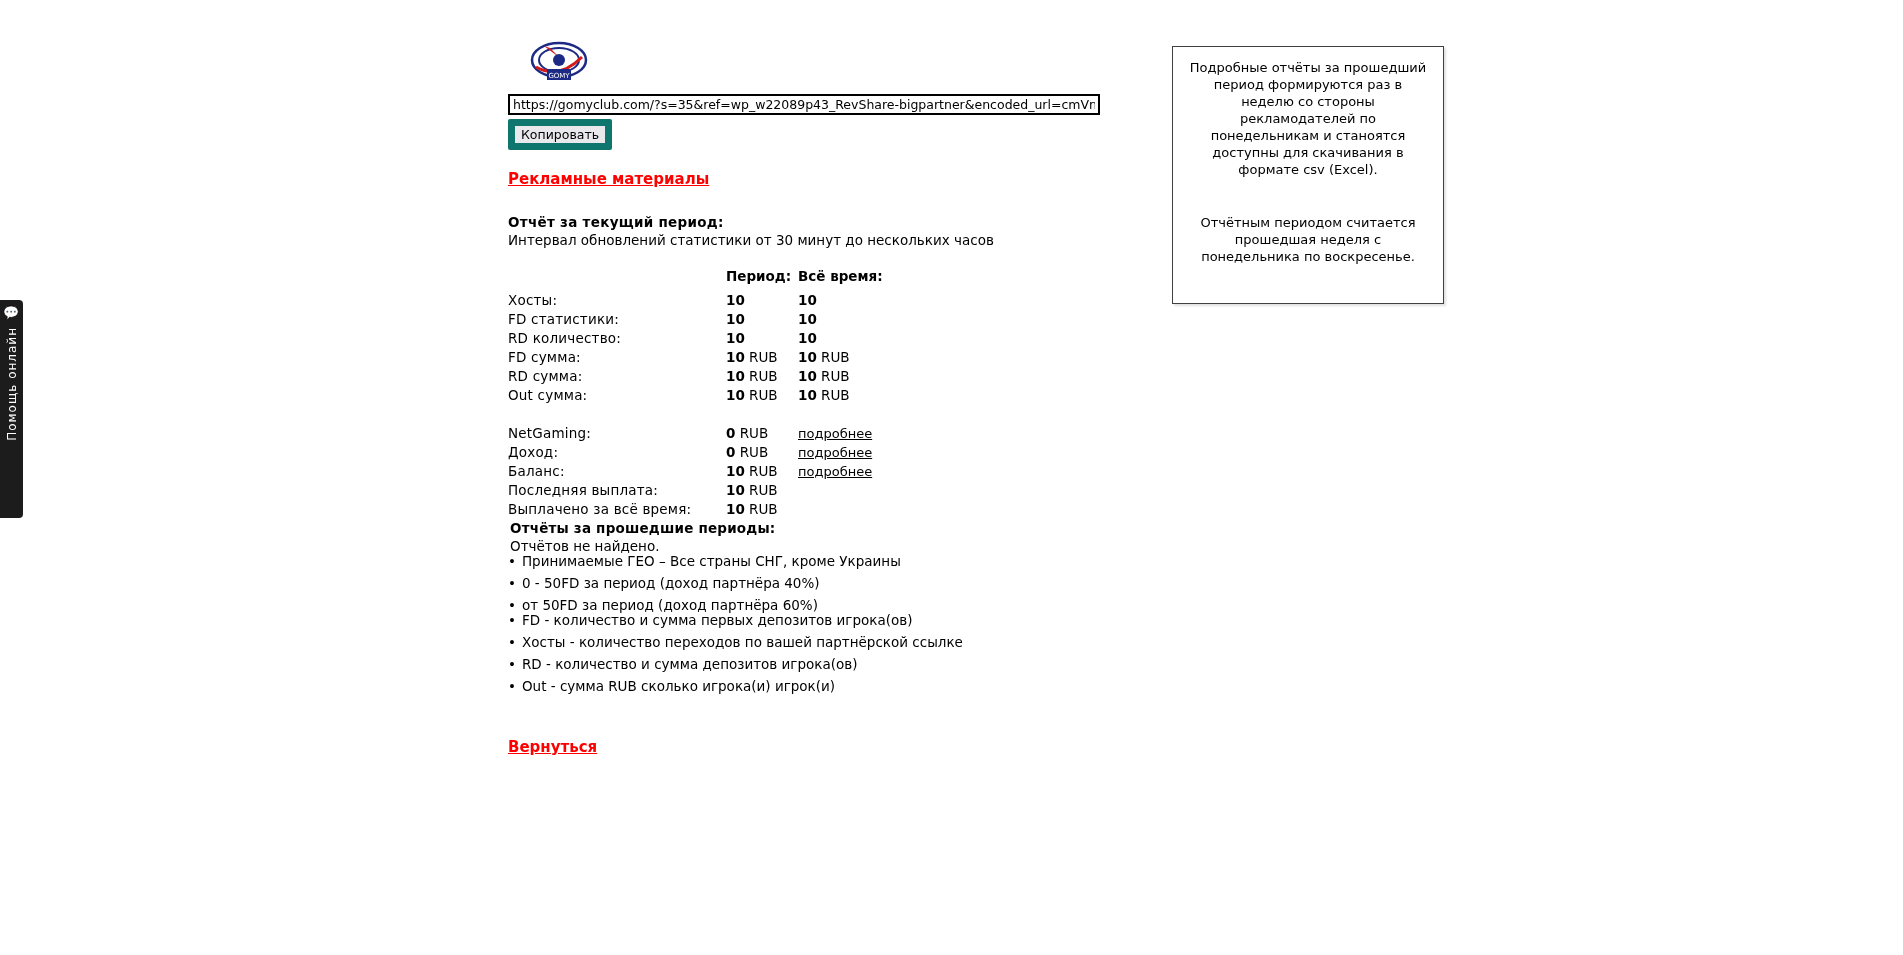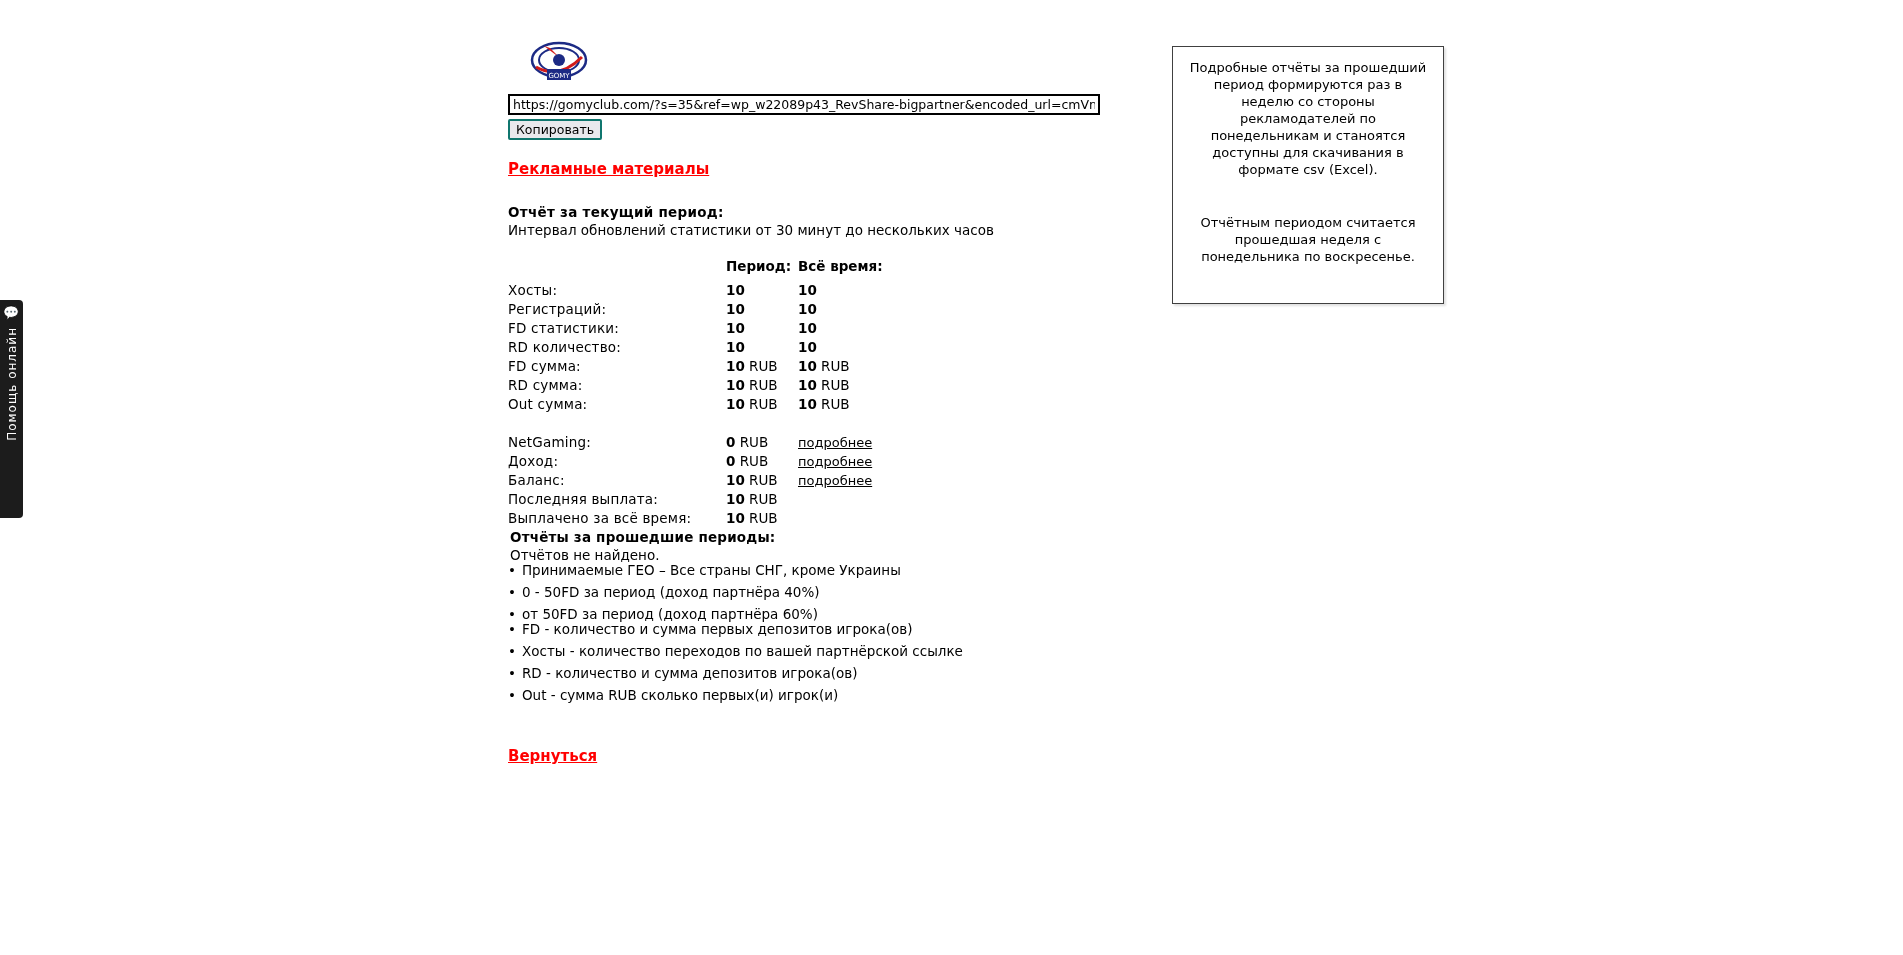--- a/index.html
+++ b/index.html
@@ -80,21 +80,21 @@
     background: #ffffff;
     color: #000000;
     height: 21px;
   }
   button.copy-btn {
     margin-top: 4px;
     font-family: "DejaVu Sans", "Liberation Sans", sans-serif;
     font-size: 12.5px;
     padding: 1px 6px;
     background: #e9e9ed;
-    border: 2px solid #0f766e;
+    border: 7px solid #0f766e;
     border-radius: 2px;
     color: #000000;
     cursor: pointer;
   }
 
   a.redlink {
     display: inline-block;
     margin-top: 20px;
     color: #ff0000;
     font-weight: bold;
@@ -261,25 +261,20 @@
         <th>Период:</th>
         <th>Всё время:</th>
       </tr>
 
       <tr>
         <td class="lbl">Хосты:</td>
         <td class="valcol"><span class="num">10</span> <span class="cur"></span></td>
         <td class="valcol2"><span class="num">10</span> <span class="cur"></span></td>
       </tr>
       <tr>
-        <td class="lbl">Регистраций:</td>
-        <td class="valcol"><span class="num">10</span> <span class="cur"></span></td>
-        <td class="valcol2"><span class="num">10</span> <span class="cur"></span></td>
-      </tr>
-      <tr>
         <td class="lbl">FD статистики:</td>
         <td class="valcol"><span class="num">10</span> <span class="cur"></span></td>
         <td class="valcol2"><span class="num">10</span> <span class="cur"></span></td>
       </tr>
       <tr>
         <td class="lbl">RD количество:</td>
         <td class="valcol"><span class="num">10</span> <span class="cur"></span></td>
         <td class="valcol2"><span class="num">10</span> <span class="cur"></span></td>
       </tr>
       <tr>
@@ -336,21 +331,21 @@
     <ul class="bullets bullets-1">
       <li><span class="b">•</span><span>Принимаемые ГЕО – Все страны СНГ, кроме Украины</span></li>
       <li><span class="b">•</span><span>0 - 50FD за период (доход партнёра 40%)</span></li>
       <li><span class="b">•</span><span>от 50FD за период (доход партнёра 60%)</span></li>
     </ul>
 
     <ul class="bullets bullets-2">
       <li><span class="b">•</span><span>FD - количество и сумма первых депозитов игрока(ов)</span></li>
       <li><span class="b">•</span><span>Хосты - количество переходов по вашей партнёрской ссылке</span></li>
       <li><span class="b">•</span><span>RD - количество и сумма депозитов игрока(ов)</span></li>
-      <li><span class="b">•</span><span>Out - сумма RUB сколько первых(и) игрок(и)</span></li>
+      <li><span class="b">•</span><span>Out - сумма RUB сколько игрока(и) игрок(и)</span></li>
     </ul>
 
     <a href="#" class="back">Вернуться</a>
   </div>
 
   <div class="info-box">
     <p>Подробные отчёты за прошедший период формируются раз в неделю со стороны рекламодателей по понедельникам и станоятся доступны для скачивания в формате csv (Excel).</p>
     <p>Отчётным периодом считается прошедшая неделя с понедельника по воскресенье.</p>
   </div>
 

